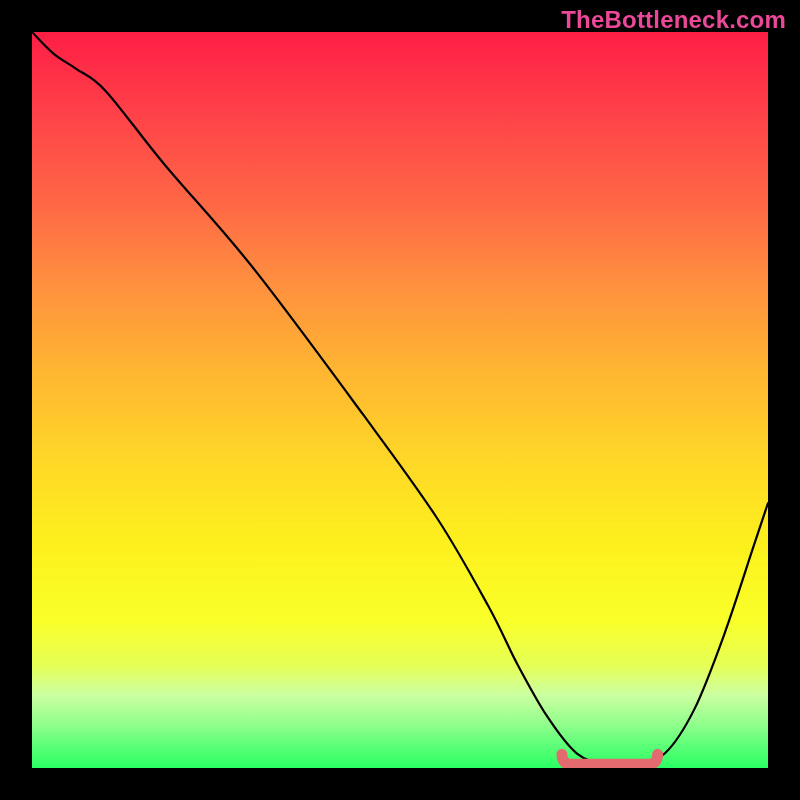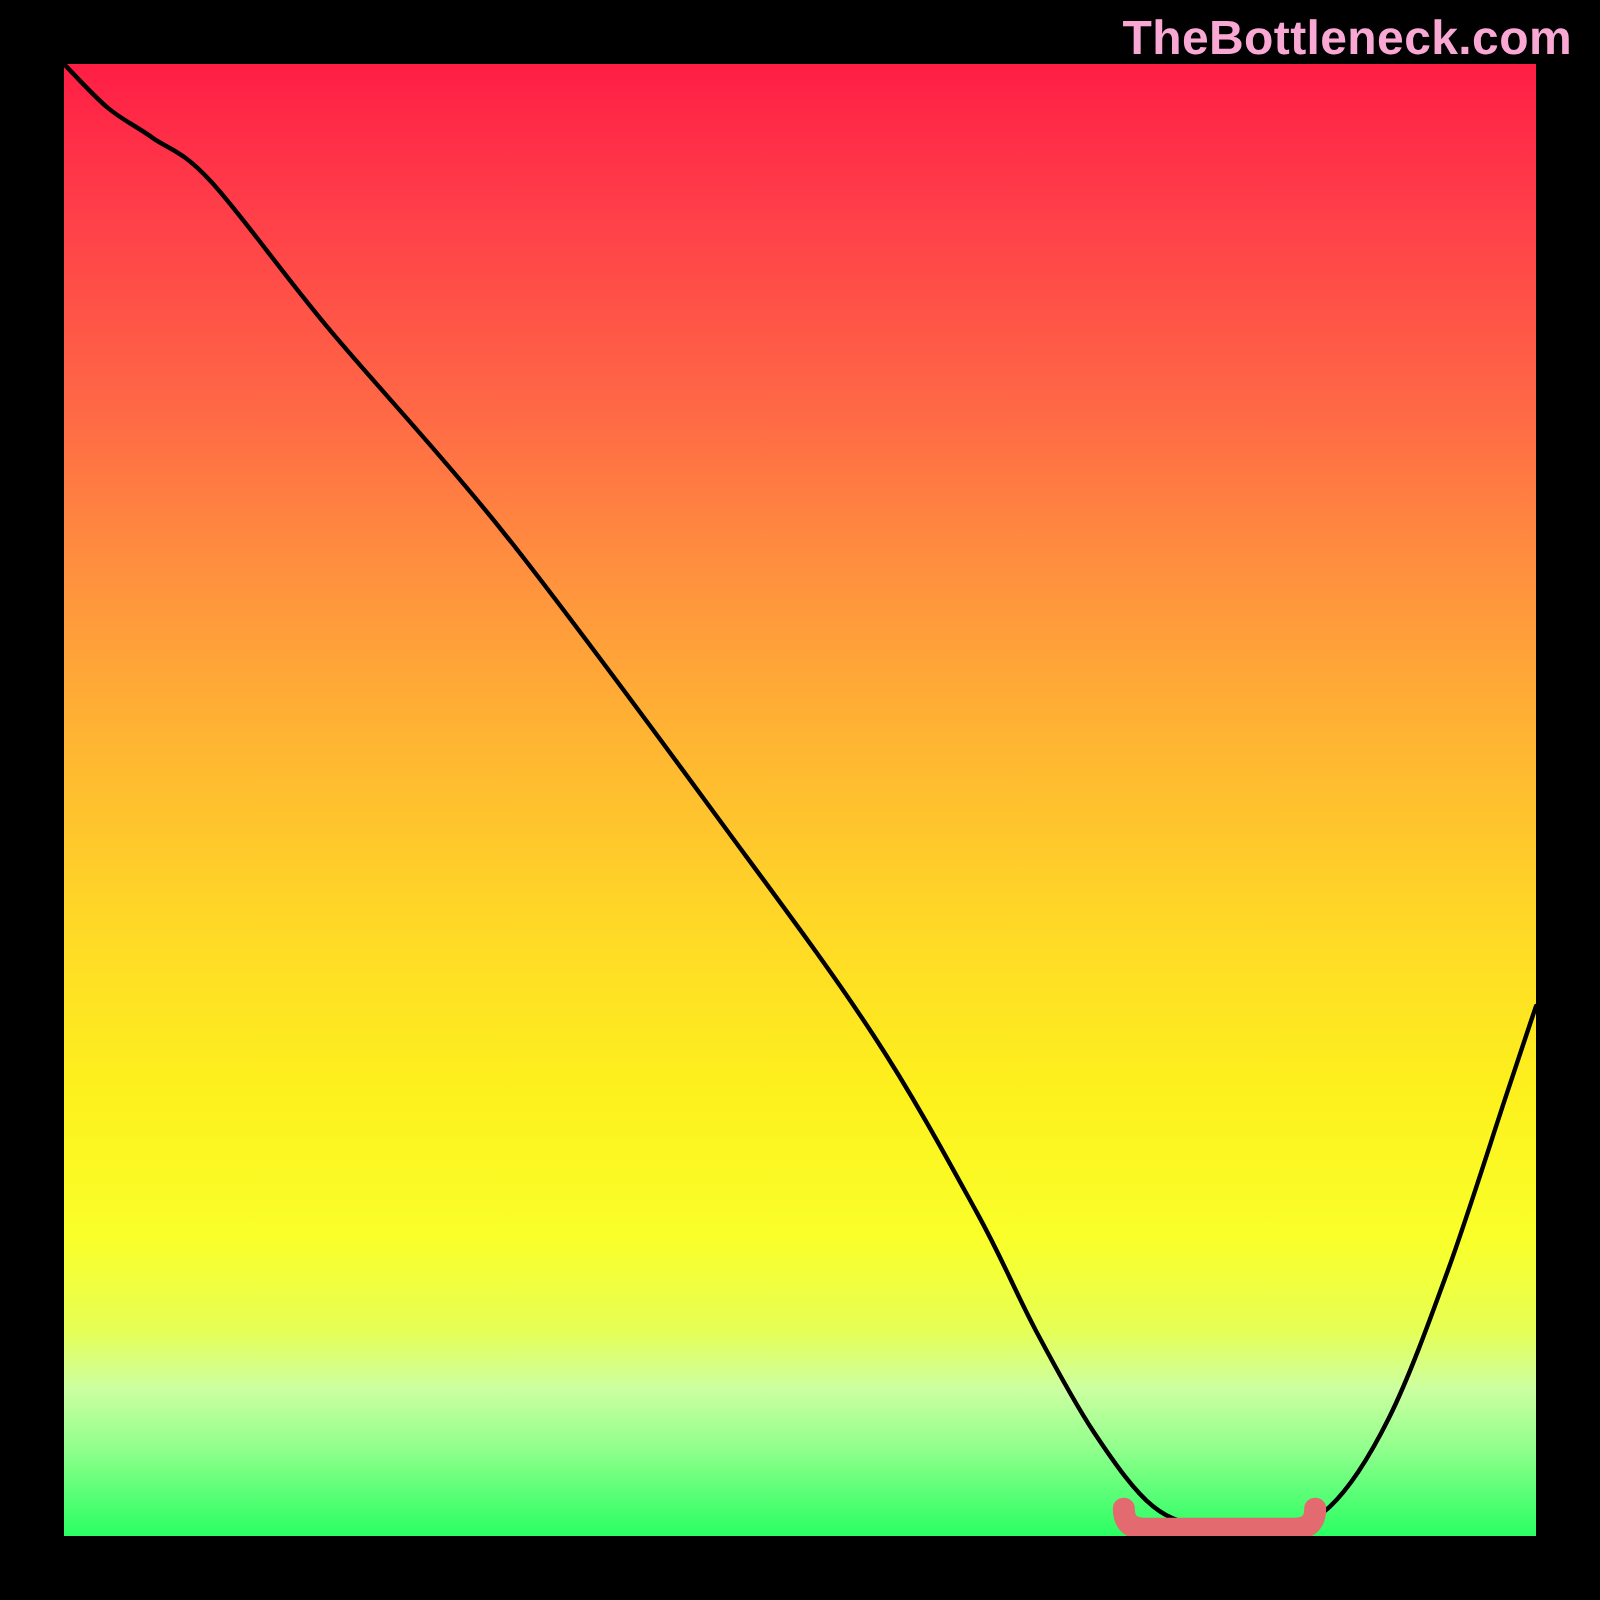--- a/index.html
+++ b/index.html
@@ -16,21 +16,21 @@
     width: 800px;
     height: 800px;
     background: #000;
   }
   .watermark {
     position: absolute;
     top: 6px;
     right: 14px;
     font-size: 24px;
     font-weight: 600;
-    color: #f9a8d4;
+    color: #ec4899;
     letter-spacing: 0.2px;
     z-index: 5;
   }
   .plot-area {
     position: absolute;
     left: 32px;
     top: 32px;
     width: 736px;
     height: 736px;
     overflow: hidden;

